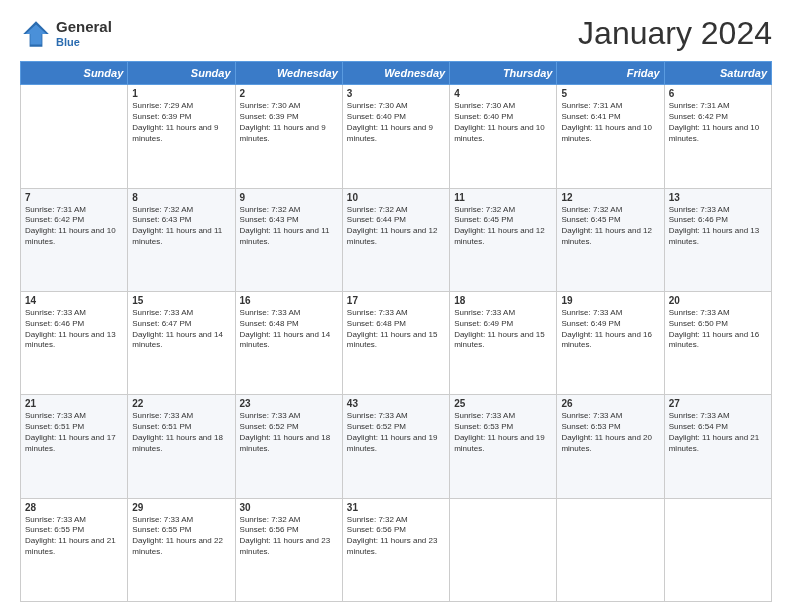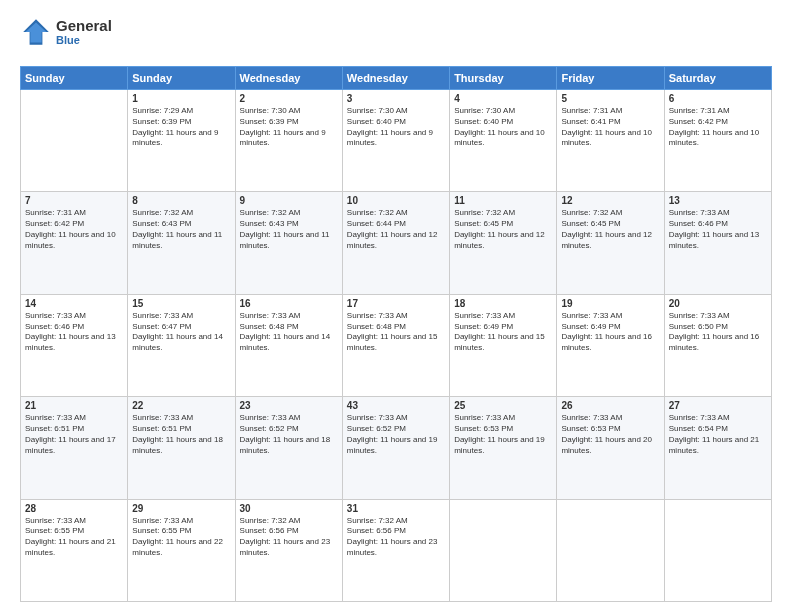--- a/index.html
+++ b/index.html
@@ -14,21 +14,21 @@
       width: 792px;
       height: 612px;
       padding: 16px 20px 10px 20px;
       display: flex;
       flex-direction: column;
     }
     .header {
       display: flex;
       justify-content: space-between;
       align-items: center;
-      margin-bottom: 18px;
+      margin-bottom: 10px;
     }
     .logo {
       display: flex;
       align-items: center;
       gap: 4px;
     }
     .logo-text {
       display: flex;
       flex-direction: column;
       line-height: 1.1;
@@ -65,22 +65,23 @@
       border-collapse: collapse;
       flex: 1;
       table-layout: fixed;
     }
     .calendar-table th {
       background-color: #3a7bc8;
       color: #fff;
       font-size: 11px;
       font-weight: bold;
       padding: 5px 4px;
-      text-align: left;
+      text-align: right;
       border: 1px solid #5a9be0;
+      font-style: italic;
     }
     .calendar-table td {
       vertical-align: top;
       border: 1px solid #ccc;
       padding: 3px 4px;
       font-size: 8.5px;
       color: #333;
       height: 78px;
       background: #fff;
     }
@@ -112,20 +113,21 @@
       <svg class="logo-icon" viewBox="0 0 40 40" xmlns="http://www.w3.org/2000/svg">
         <polygon points="20,4 36,20 28,20 28,36 12,36 12,20 4,20" fill="#2b6cb0"></polygon>
         <polygon points="20,8 33,20 27,20 27,33 13,33 13,20 7,20" fill="#4a90d9"></polygon>
       </svg>
       <div class="logo-text">
         <span class="logo-general">General</span>
         <span class="logo-blue">Blue</span>
       </div>
     </div>
     <div class="title-block">
+      <div class="title-month">January 2024</div>
     </div>
   </div>
 
   <table class="calendar-table">
     <thead>
       <tr>
         <th>Sunday</th>
         <th>Sunday</th>
         <th>Wednesday</th>
         <th>Wednesday</th>

